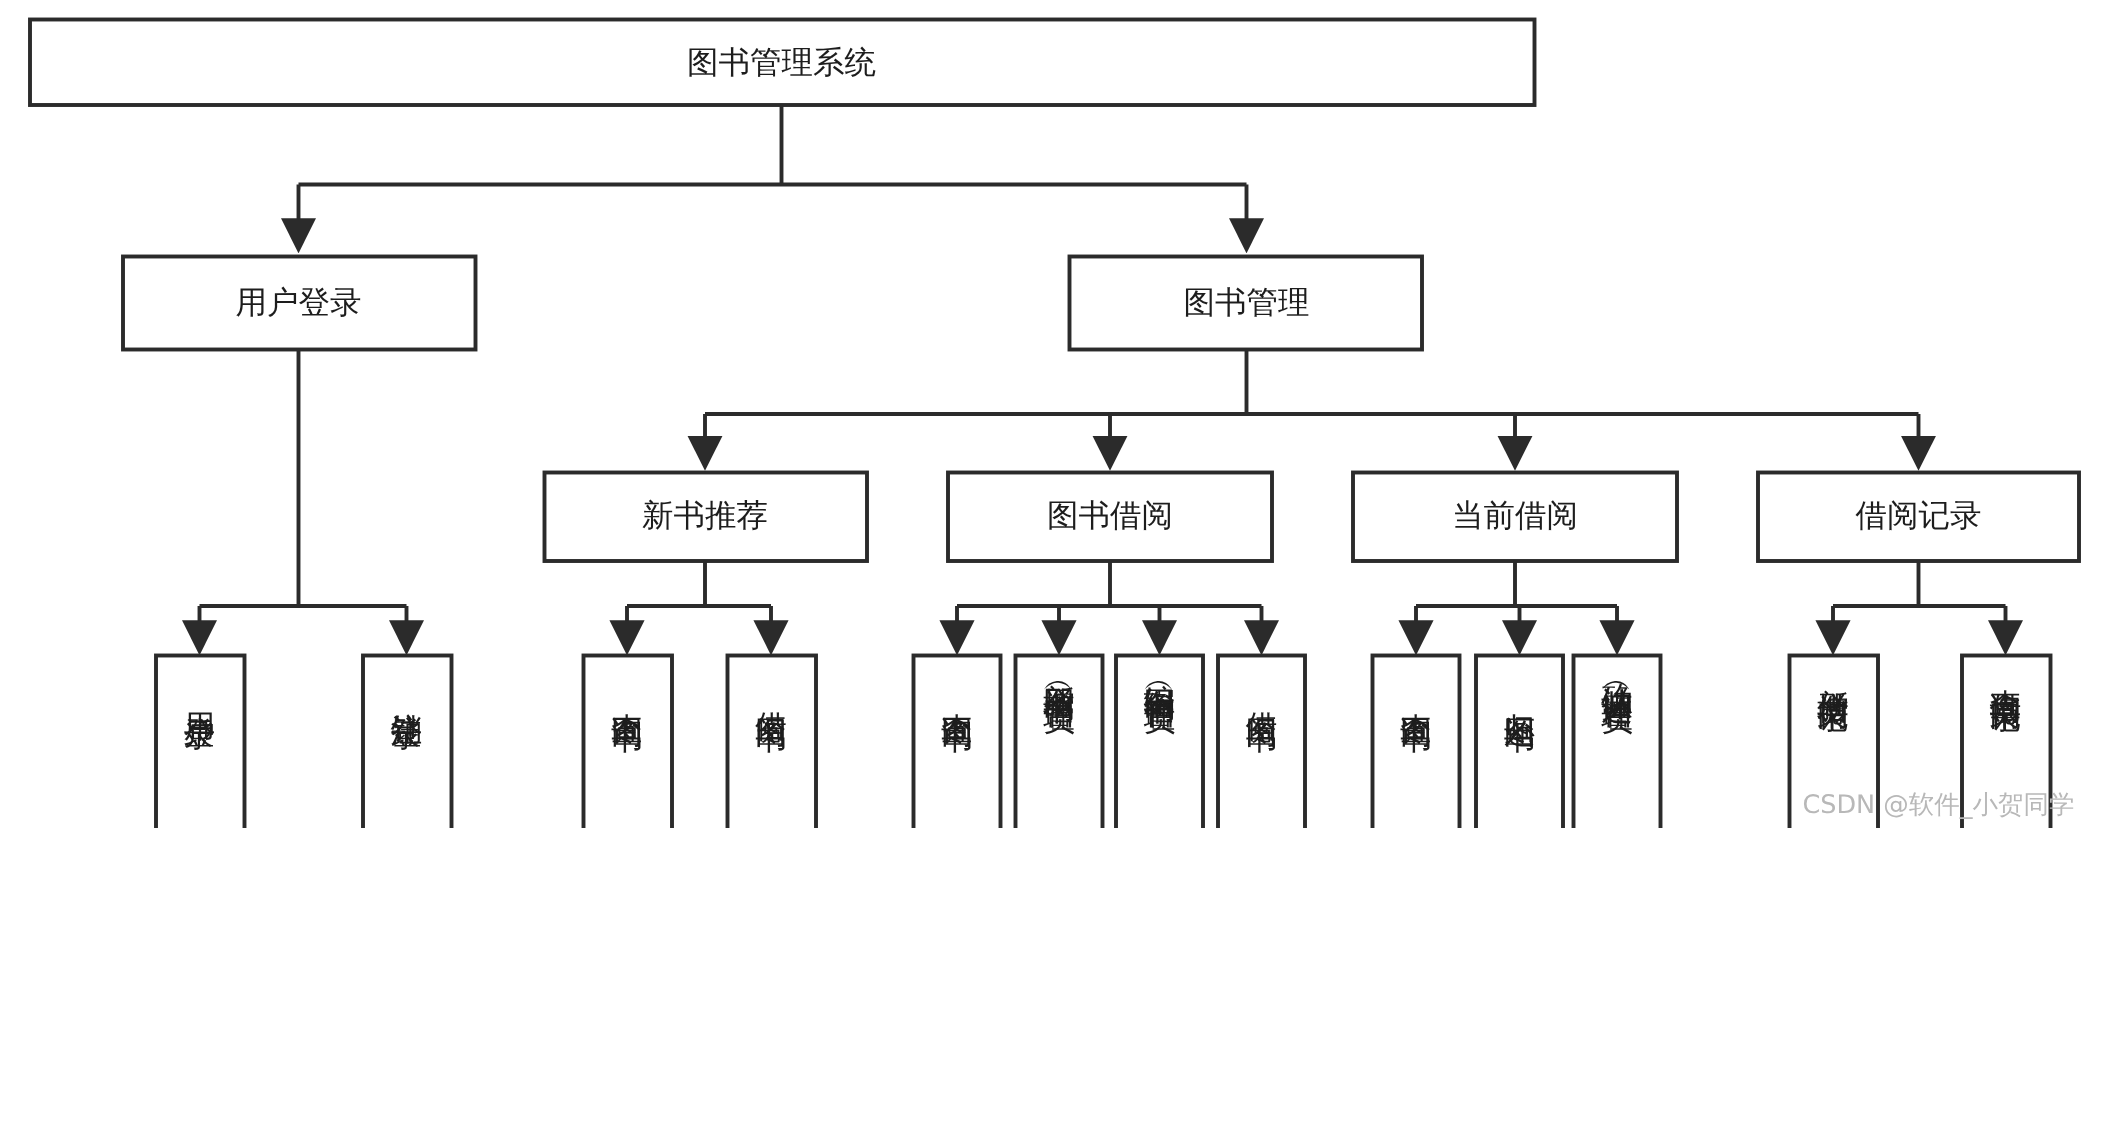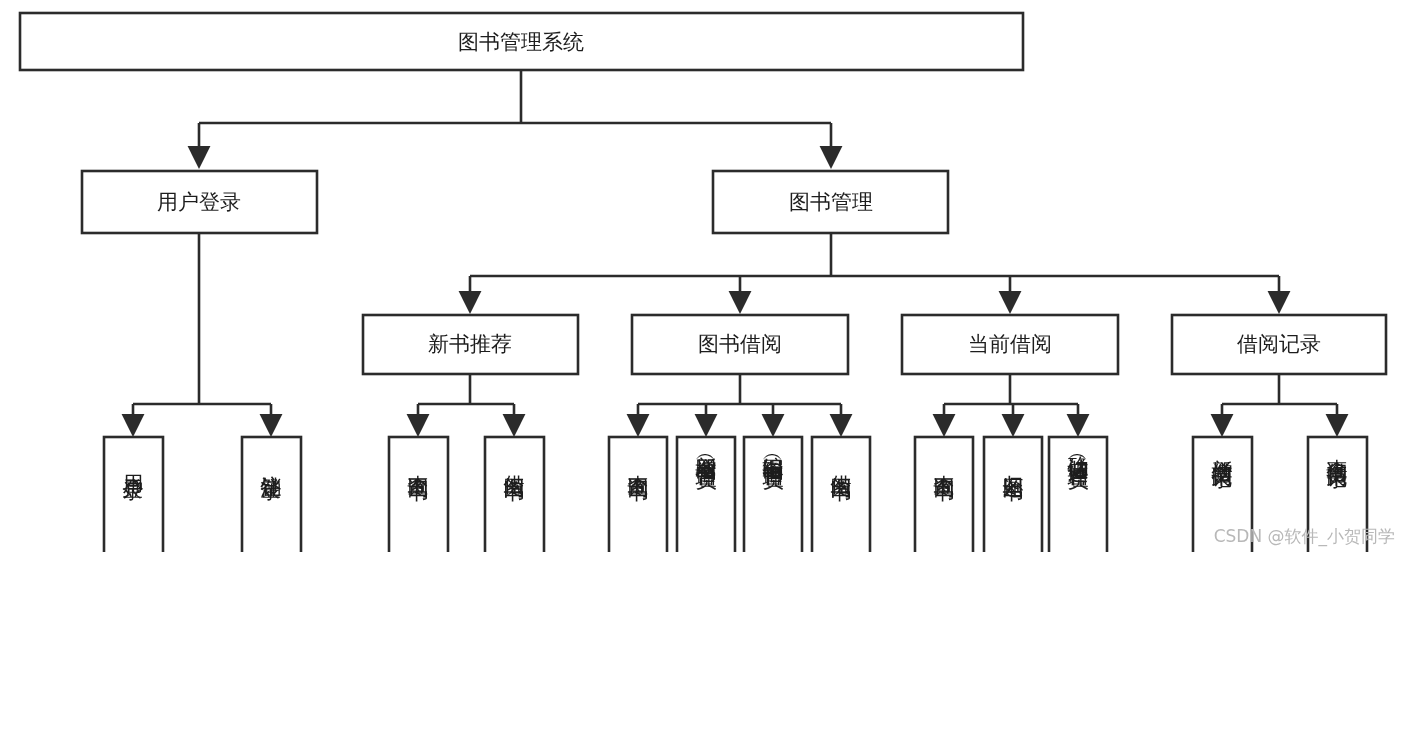--- a/index.html
+++ b/index.html
@@ -50,21 +50,21 @@
     font-family: "DejaVu Sans", "Liberation Sans", sans-serif;
     font-size: 21px;
     fill: #1d1d1d;
     writing-mode: vertical-rl;
     text-orientation: upright;
     text-anchor: middle;
     letter-spacing: 2px;
   }
   .watermark {
     position: absolute;
-    right: 10px;
+    right: 22px;
     bottom: 4px;
     font-family: "DejaVu Sans", "Liberation Sans", sans-serif;
     font-size: 17px;
     color: #b8b8b8;
     white-space: nowrap;
     user-select: none;
   }
 </style>
 </head>
 <body>

